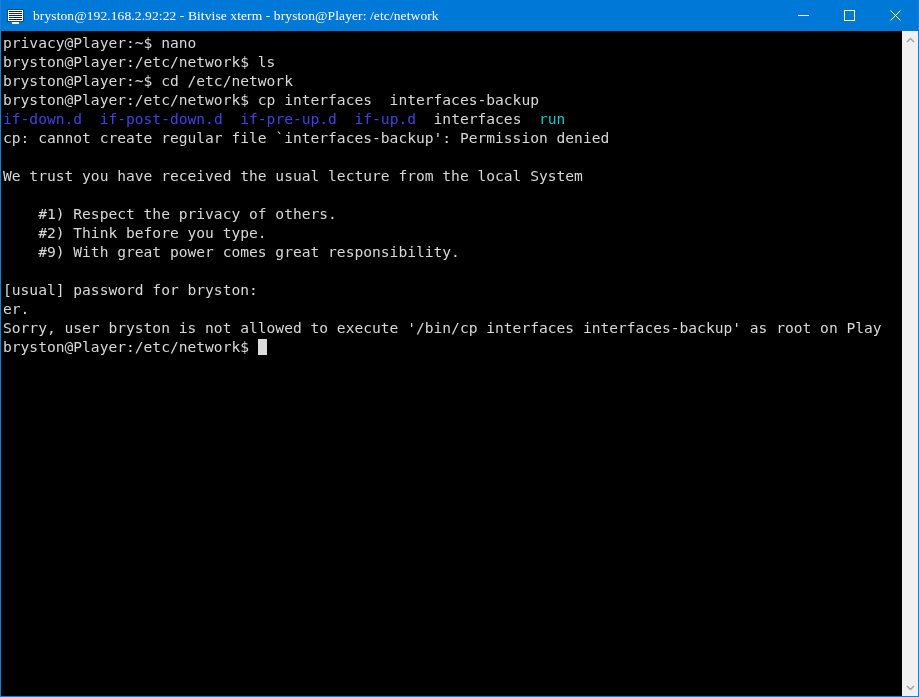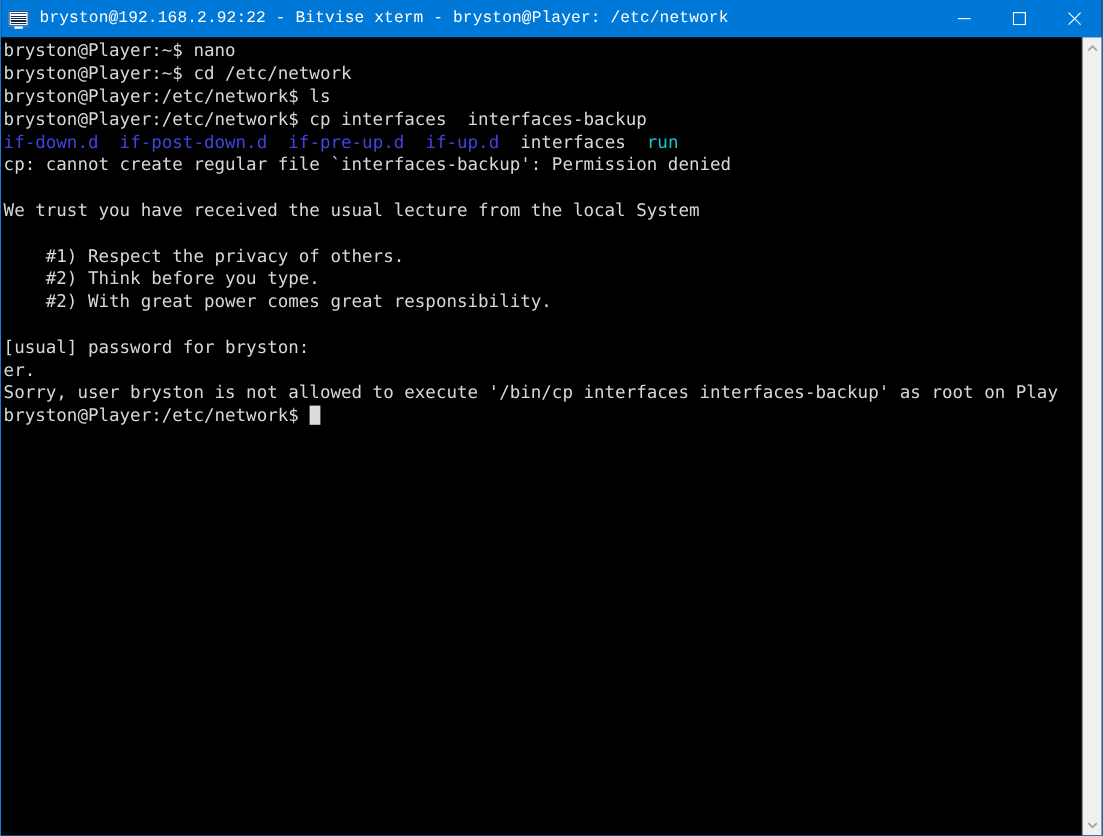--- a/index.html
+++ b/index.html
@@ -68,21 +68,21 @@
   .title-icon .base {
     position: absolute;
     left: 5px;
     top: 14px;
     width: 7px;
     height: 2px;
     background: #ffffff;
   }
   .title-text {
     color: #ffffff;
-    font-family: Liberation Mono, monospace;
+    font-family: Liberation Serif, serif;
     font-size: 13.5px;
     line-height: 31px;
     white-space: nowrap;
     letter-spacing: 0.1px;
   }
 
   .win-controls {
     position: absolute;
     right: 0;
     top: 0;
@@ -184,32 +184,32 @@
       <div class="win-btn close">
         <svg width="11" height="11" viewBox="0 0 11 11">
           <path d="M0.5 0.5 L10.5 10.5 M10.5 0.5 L0.5 10.5" stroke="#ffffff" stroke-width="1" fill="none"></path>
         </svg>
       </div>
     </div>
   </div>
 
   <div class="term-wrap">
     <div class="terminal" id="terminal">
-        <div class="term-line"><span class="c-white">bryston@Player:~$ nano</span></div>
+        <div class="term-line"><span class="c-white">privacy@Player:~$ nano</span></div>
+        <div class="term-line"><span class="c-white">bryston@Player:/etc/network$ ls</span></div>
         <div class="term-line"><span class="c-white">bryston@Player:~$ cd /etc/network</span></div>
-        <div class="term-line"><span class="c-white">bryston@Player:/etc/network$ ls</span></div>
         <div class="term-line"><span class="c-white">bryston@Player:/etc/network$ cp interfaces  interfaces-backup</span></div>
         <div class="term-line"><span class="c-blue">if-down.d</span><span class="c-white">  </span><span class="c-blue">if-post-down.d</span><span class="c-white">  </span><span class="c-blue">if-pre-up.d</span><span class="c-white">  </span><span class="c-blue">if-up.d</span><span class="c-white">  interfaces  </span><span class="c-cyan">run</span></div>
         <div class="term-line"><span class="c-white">cp: cannot create regular file `interfaces-backup': Permission denied</span></div>
         <div class="term-line"><span class="c-white"> </span></div>
         <div class="term-line"><span class="c-white">We trust you have received the usual lecture from the local System</span></div>
         <div class="term-line"><span class="c-white"> </span></div>
         <div class="term-line"><span class="c-white">    #1) Respect the privacy of others.</span></div>
         <div class="term-line"><span class="c-white">    #2) Think before you type.</span></div>
-        <div class="term-line"><span class="c-white">    #2) With great power comes great responsibility.</span></div>
+        <div class="term-line"><span class="c-white">    #9) With great power comes great responsibility.</span></div>
         <div class="term-line"><span class="c-white"> </span></div>
         <div class="term-line"><span class="c-white">[usual] password for bryston:</span></div>
         <div class="term-line"><span class="c-white">er.</span></div>
         <div class="term-line"><span class="c-white">Sorry, user bryston is not allowed to execute '/bin/cp interfaces interfaces-backup' as root on Play</span></div>
         <div class="term-line"><span class="c-white">bryston@Player:/etc/network$ </span><span class="cursor"></span></div>
       </div>
 
     <div class="scrollbar">
       <div class="sb-arrow">
         <svg width="9" height="6" viewBox="0 0 9 6">

